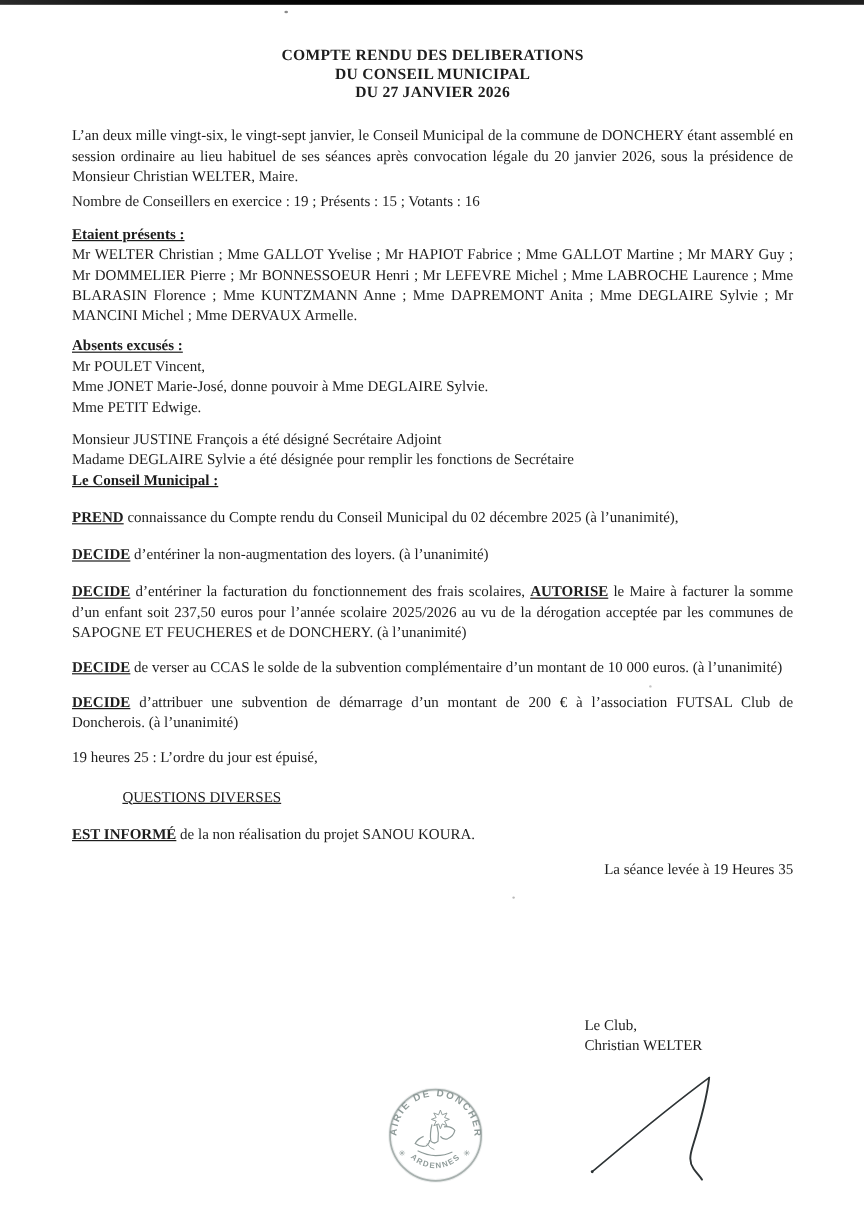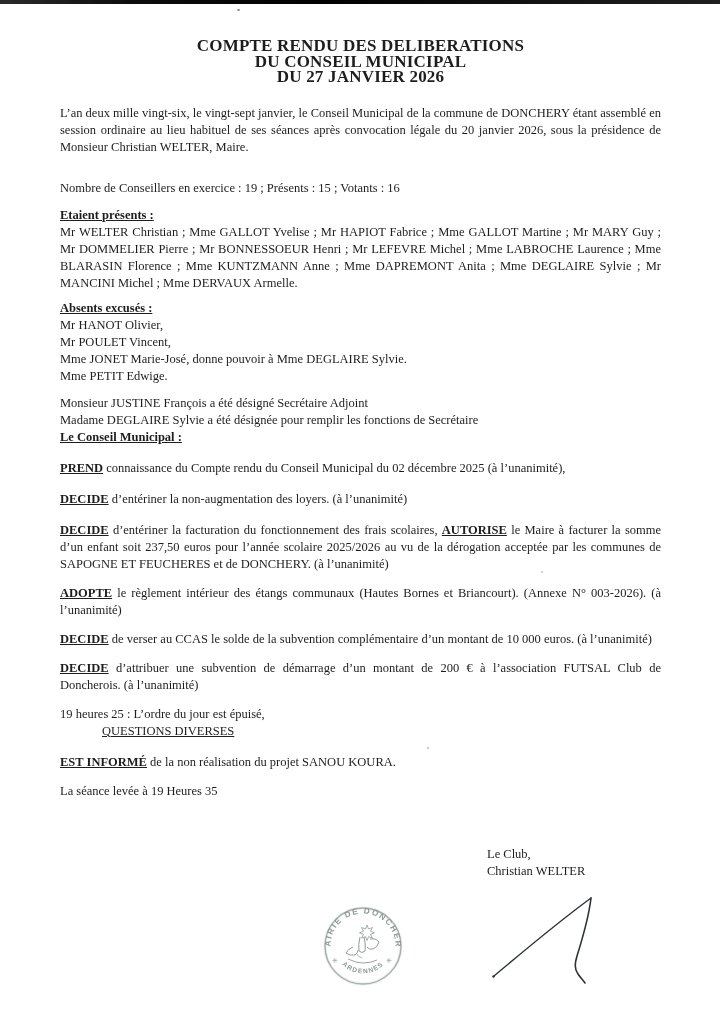--- a/index.html
+++ b/index.html
@@ -14,36 +14,36 @@
     -webkit-font-smoothing:antialiased;
   }
   .scan-top-band{
     position:absolute;top:0;left:0;width:720px;height:4px;
     background:linear-gradient(90deg,#2b2b2b 0%,#0d0d0d 18%,#000 45%,#101010 70%,#1f1f1f 100%);
   }
   .page{
     position:absolute;top:34px;left:60px;width:601px;
     font-size:12.5px;line-height:17px;
   }
-  .title-block{ text-align:center; font-weight:bold; font-size:17px; line-height:15.5px; letter-spacing:.2px; margin:4px 0 20px 0;}
+  .title-block{ text-align:center; font-weight:bold; font-size:13px; line-height:15.5px; letter-spacing:.2px; margin:4px 0 20px 0;}
   p{margin:0;}
   .just{ text-align:justify; }
-  .intro{ margin-bottom:24px; }
+  .intro{ margin-bottom:4px; }
   .counts{ margin-bottom:10px; }
   .h-underline{ font-weight:bold; text-decoration:underline; }
   .present-block{ margin-bottom:8px; }
   .absent-block{ margin-bottom:10px; }
   .sec-block{ margin-bottom:14px; }
   .dec{ margin-bottom:12px; }
   .dec-first{ margin-bottom:14px; }
   .delib{ margin:2px 0 6px 0; }
-  .agenda{ }
+  .agenda{ margin-bottom:16px; }
   .questions{ text-decoration:underline; margin:0 0 14px 42px; }
   .informed{ margin-bottom:12px; }
-  .closing{ margin-bottom:0; }
+  .closing{ margin-bottom:0;text-align:right; }
   b{ font-weight:bold;text-decoration:underline; }
   .signature-block{
     position:absolute; left:487px; top:846px;
     font-size:12.5px; line-height:16.5px;
   }
   .stamp-wrap{ position:absolute; left:320px; top:903px; width:86px; height:86px; opacity:.85; }
   .sig-wrap{ position:absolute; left:478px; top:882px; width:125px; height:112px; }
   .speck{ position:absolute; border-radius:50%; background:#8a8a8a; }
   .speck1{ left:237px; top:9px; width:3px; height:2px; }
   .speck2{ left:427px; top:747px; width:2px; height:2px; opacity:.6;}
@@ -69,36 +69,34 @@
 
   <p class="counts">Nombre de Conseillers en exercice : 19 ; Présents : 15 ; Votants : 16</p>
 
   <div class="present-block">
     <p class="h-underline">Etaient présents :</p>
     <p class="just">Mr WELTER Christian ; Mme GALLOT Yvelise ; Mr HAPIOT Fabrice ; Mme GALLOT Martine ; Mr MARY Guy ; Mr DOMMELIER Pierre ; Mr BONNESSOEUR Henri ; Mr LEFEVRE Michel ; Mme LABROCHE Laurence ; Mme BLARASIN Florence ; Mme KUNTZMANN Anne ; Mme DAPREMONT Anita ; Mme DEGLAIRE Sylvie ; Mr MANCINI Michel ; Mme DERVAUX Armelle.</p>
   </div>
 
   <div class="absent-block">
     <p class="h-underline">Absents excusés :</p>
-    <p>Mr HANOT Olivier,</p>
     <p>Mr POULET Vincent,</p>
     <p>Mme JONET Marie-José, donne pouvoir à Mme DEGLAIRE Sylvie.</p>
     <p>Mme PETIT Edwige.</p>
   </div>
 
   <div class="sec-block">
     <p>Monsieur JUSTINE François a été désigné Secrétaire Adjoint</p>
     <p>Madame DEGLAIRE Sylvie a été désignée pour remplir les fonctions de Secrétaire</p>
     <p class="h-underline">Le Conseil Municipal :</p>
   </div>
 
   <p class="just dec dec-first"><b>PREND</b> connaissance du Compte rendu du Conseil Municipal du 02 décembre 2025 (à l’unanimité),</p>
   <p class="just dec dec-first"><b>DECIDE</b> d’entériner la non-augmentation des loyers. (à l’unanimité)</p>
   <p class="just dec"><b>DECIDE</b> d’entériner la facturation du fonctionnement des frais scolaires, <b>AUTORISE</b> le Maire à facturer la somme d’un enfant soit 237,50 euros pour l’année scolaire 2025/2026 au vu de la dérogation acceptée par les communes de SAPOGNE ET FEUCHERES et de DONCHERY. (à l’unanimité)</p>
-  <p class="just dec"><b>ADOPTE</b> le règlement intérieur des étangs communaux (Hautes Bornes et Briancourt). (Annexe N° 003-2026). (à l’unanimité)</p>
   <p class="just dec"><b>DECIDE</b> de verser au CCAS le solde de la subvention complémentaire d’un montant de 10 000 euros. (à l’unanimité)</p>
   <p class="just dec"><b>DECIDE</b> d’attribuer une subvention de démarrage d’un montant de 200 € à l’association FUTSAL Club de Doncherois. (à l’unanimité)</p>
 
 
   <p class="agenda">19 heures 25 : L’ordre du jour est épuisé,</p>
 
   <p class="questions">QUESTIONS DIVERSES</p>
 
   <p class="informed"><b>EST INFORMÉ</b> de la non réalisation du projet SANOU KOURA.</p>
 

